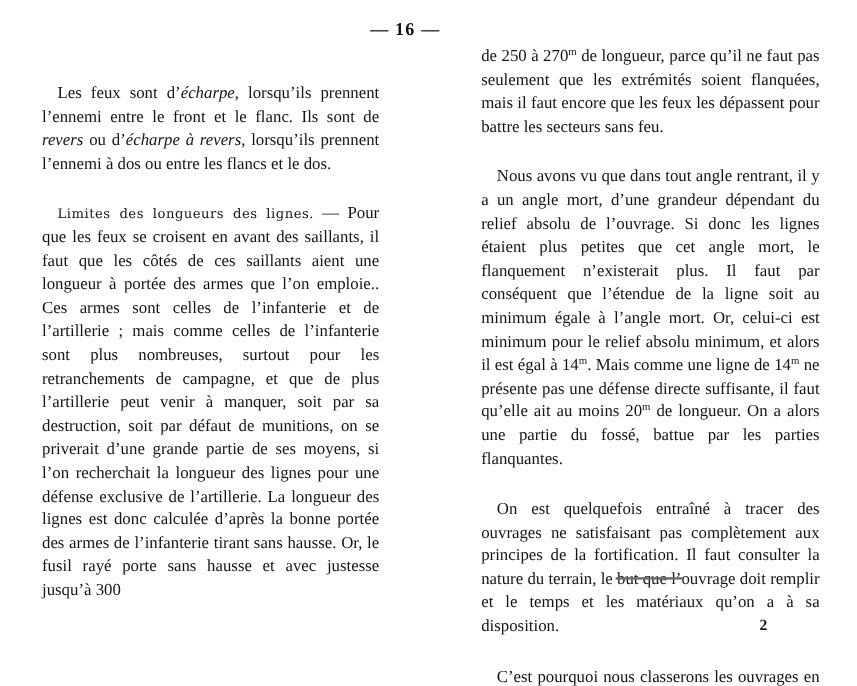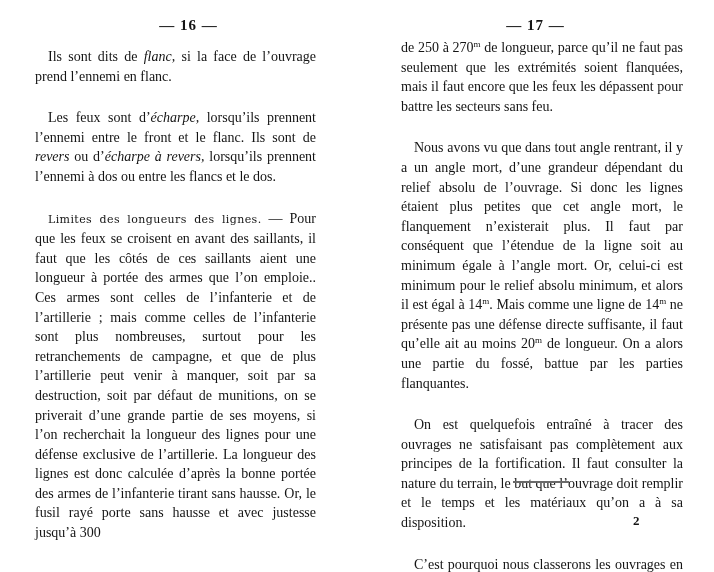--- a/index.html
+++ b/index.html
@@ -4,48 +4,46 @@
 <style>
   html, body { margin: 0; padding: 0; background: #ffffff; }
   body { width: 714px; height: 572px; position: relative; overflow: hidden;
          font-family: "Liberation Serif", "DejaVu Serif", serif; color: #141414; }
   .page { position: absolute; top: 0; height: 572px; }
   .page.left { left: 0; width: 357px; }
   .page.right { left: 357px; width: 357px; }
   .pagenum { position: absolute; top: 17px; width: 100%; text-align: center;
              font-size: 15px; font-weight: bold; letter-spacing: 1px; }
   .left .pagenum { left: -60px; width: 357px; text-align: center; padding-left: 10px; }
-  .left .pagenum { left: 0; }
+  .left .pagenum { left: 0; text-align: right; }
   .text { position: absolute; font-size: 14px; line-height: 19.6px; text-align: justify; }
   .left .text { left: 35px; width: 281px; top: 47px; }
   .right .text { left: 44px; width: 282px; top: 38px; }
   p { margin: 0; text-indent: 13px; }
   p.cont { text-indent: 0; }
   p.gap { margin-top: 22px; }
   .hd { font-weight: normal; letter-spacing: 0.4px; font-family: "DejaVu Serif", serif; font-size: 11px; }
   i { font-style: italic; }
   sup { font-size: 9px; line-height: 0; vertical-align: 5px; }
   .rule { position: absolute; left: 156px; top: 481px; width: 56px; height: 2px; background: #6a6a6a; }
   .sig { position: absolute; left: 633px; top: 513px; font-size: 13px; font-weight: bold; }
 </style>
 </head>
 <body>
 
 <div class="page left">
   <div class="pagenum">— 16 —</div>
   <div class="text">
-    <p><span>Ils sont dits de </span><i>flanc,</i><span> si la face de l’ouvrage prend l’ennemi en flanc.</span></p>
     <p class="gap"><span>Les feux sont d’</span><i>écharpe,</i><span> lorsqu’ils prennent l’ennemi entre le front et le flanc. Ils sont de </span><i>revers</i><span> ou d’</span><i>écharpe à revers,</i><span> lorsqu’ils prennent l’ennemi à dos ou entre les flancs et le dos.</span></p>
     <p class="gap"><span class="hd">Limites des longueurs des lignes.</span><span> — Pour que les feux se croisent en avant des saillants, il faut que les côtés de ces saillants aient une longueur à portée des armes que l’on emploie.. Ces armes sont celles de l’infanterie et de l’artillerie ; mais comme celles de l’infanterie sont plus nombreuses, surtout pour les retranchements de campagne, et que de plus l’artillerie peut venir à manquer, soit par sa destruction, soit par défaut de munitions, on se priverait d’une grande partie de ses moyens, si l’on recherchait la longueur des lignes pour une défense exclusive de l’artillerie. La longueur des lignes est donc calculée d’après la bonne portée des armes de l’infanterie tirant sans hausse. Or, le fusil rayé porte sans hausse et avec justesse jusqu’à 300</span></p>
 
   </div>
 </div>
 
 <div class="page right">
-  <div class="pagenum">— 17 —</div>
   <div class="text">
     <p class="cont"><span>de 250 à 270</span><sup>m</sup><span> de longueur, parce qu’il ne faut pas seulement que les extrémités soient flanquées, mais il faut encore que les feux les dépassent pour battre les secteurs sans feu.</span></p>
     <p class="gap"><span>Nous avons vu que dans tout angle rentrant, il y a un angle mort, d’une grandeur dépendant du relief absolu de l’ouvrage. Si donc les lignes étaient plus petites que cet angle mort, le flanquement n’existerait plus. Il faut par conséquent que l’étendue de la ligne soit au minimum égale à l’angle mort. Or, celui-ci est minimum pour le relief absolu minimum, et alors il est égal à 14</span><sup>m</sup><span>. Mais comme une ligne de 14</span><sup>m</sup><span> ne présente pas une défense directe suffisante, il faut qu’elle ait au moins 20</span><sup>m</sup><span> de longueur. On a alors une partie du fossé, battue par les parties flanquantes.</span></p>
     <p class="gap">On est quelquefois entraîné à tracer des ouvrages ne satisfaisant pas complètement aux principes de la fortification. Il faut consulter la nature du terrain, le but que l’ouvrage doit remplir et le temps et les matériaux qu’on a à sa disposition.</p>
     <p class="gap">C’est pourquoi nous classerons les ouvrages en plusieurs catégories :</p>
 
   </div>
   <div class="rule"></div>
 </div>
 

